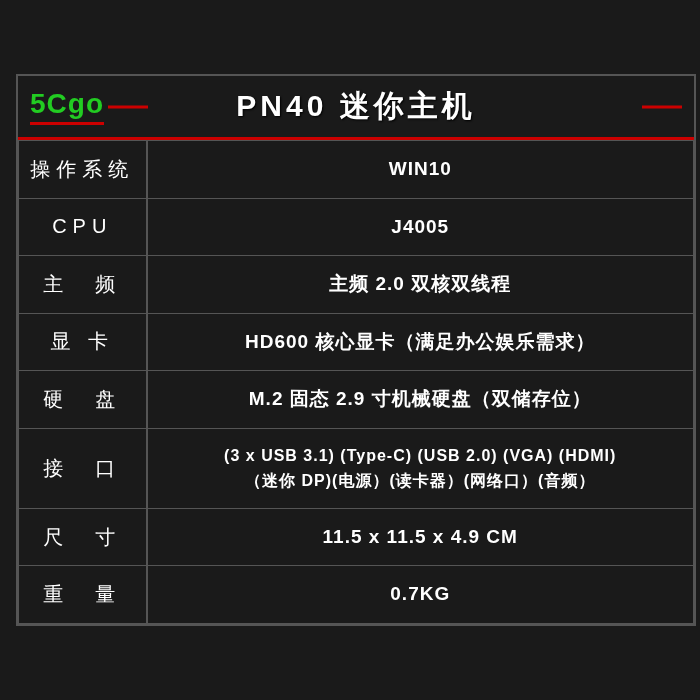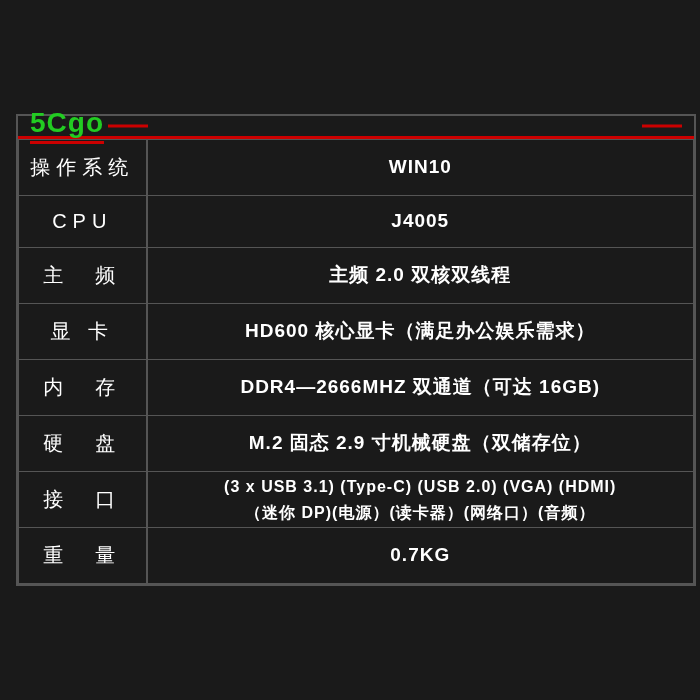--- a/index.html
+++ b/index.html
@@ -100,41 +100,42 @@
       letter-spacing: 6px;
       padding: 14px 8px;
       border-right: 2px solid #555;
       color: #ffffff;
     }
 
     .value-cell {
       text-align: center;
       font-size: 19px;
       font-weight: bold;
-      padding: 2px 10px;
+      padding: 14px 10px;
       color: #ffffff;
       line-height: 1.5;
       letter-spacing: 1px;
     }
 
     .value-cell.small-text {
       font-size: 16px;
       line-height: 1.6;
     }
   </style>
 </head>
 <body>
 
 <div class="card">
   <div class="header">
     <div class="logo">
       <span>5Cgo</span>
       <span class="logo-underline"></span>
     </div>
     <div class="deco-line-left"></div>
+    <div class="title">PN40 迷你主机</div>
     <div class="deco-line-right"></div>
   </div>
 
   <table>
     <tbody id="table-body">
     <tr>
           <td class="label-cell">操作系统</td>
           <td class="value-cell">WIN10</td>
         </tr>
         <tr>
@@ -143,30 +144,30 @@
         </tr>
         <tr>
           <td class="label-cell">主　频</td>
           <td class="value-cell">主频 2.0 双核双线程</td>
         </tr>
         <tr>
           <td class="label-cell">显 卡</td>
           <td class="value-cell">HD600 核心显卡（满足办公娱乐需求）</td>
         </tr>
         <tr>
-          <td class="label-cell">内　存</td>
-          <td class="value-cell">DDR4—2666MHZ 双通道（可达 16GB)</td>
-        </tr>
-        <tr>
           <td class="label-cell">硬　盘</td>
           <td class="value-cell">M.2 固态 2.9 寸机械硬盘（双储存位）</td>
         </tr>
         <tr>
           <td class="label-cell">接　口</td>
           <td class="value-cell small-text">(3 x USB 3.1) (Type-C) (USB 2.0) (VGA) (HDMI)<br>（迷你 DP)(电源）(读卡器）(网络口）(音频）</td>
+        </tr>
+        <tr>
+          <td class="label-cell">尺　寸</td>
+          <td class="value-cell">11.5 x 11.5 x 4.9 CM</td>
         </tr>
         <tr>
           <td class="label-cell">重　量</td>
           <td class="value-cell">0.7KG</td>
         </tr>
       </tbody>
   </table>
 </div>
 
 </body></html>

